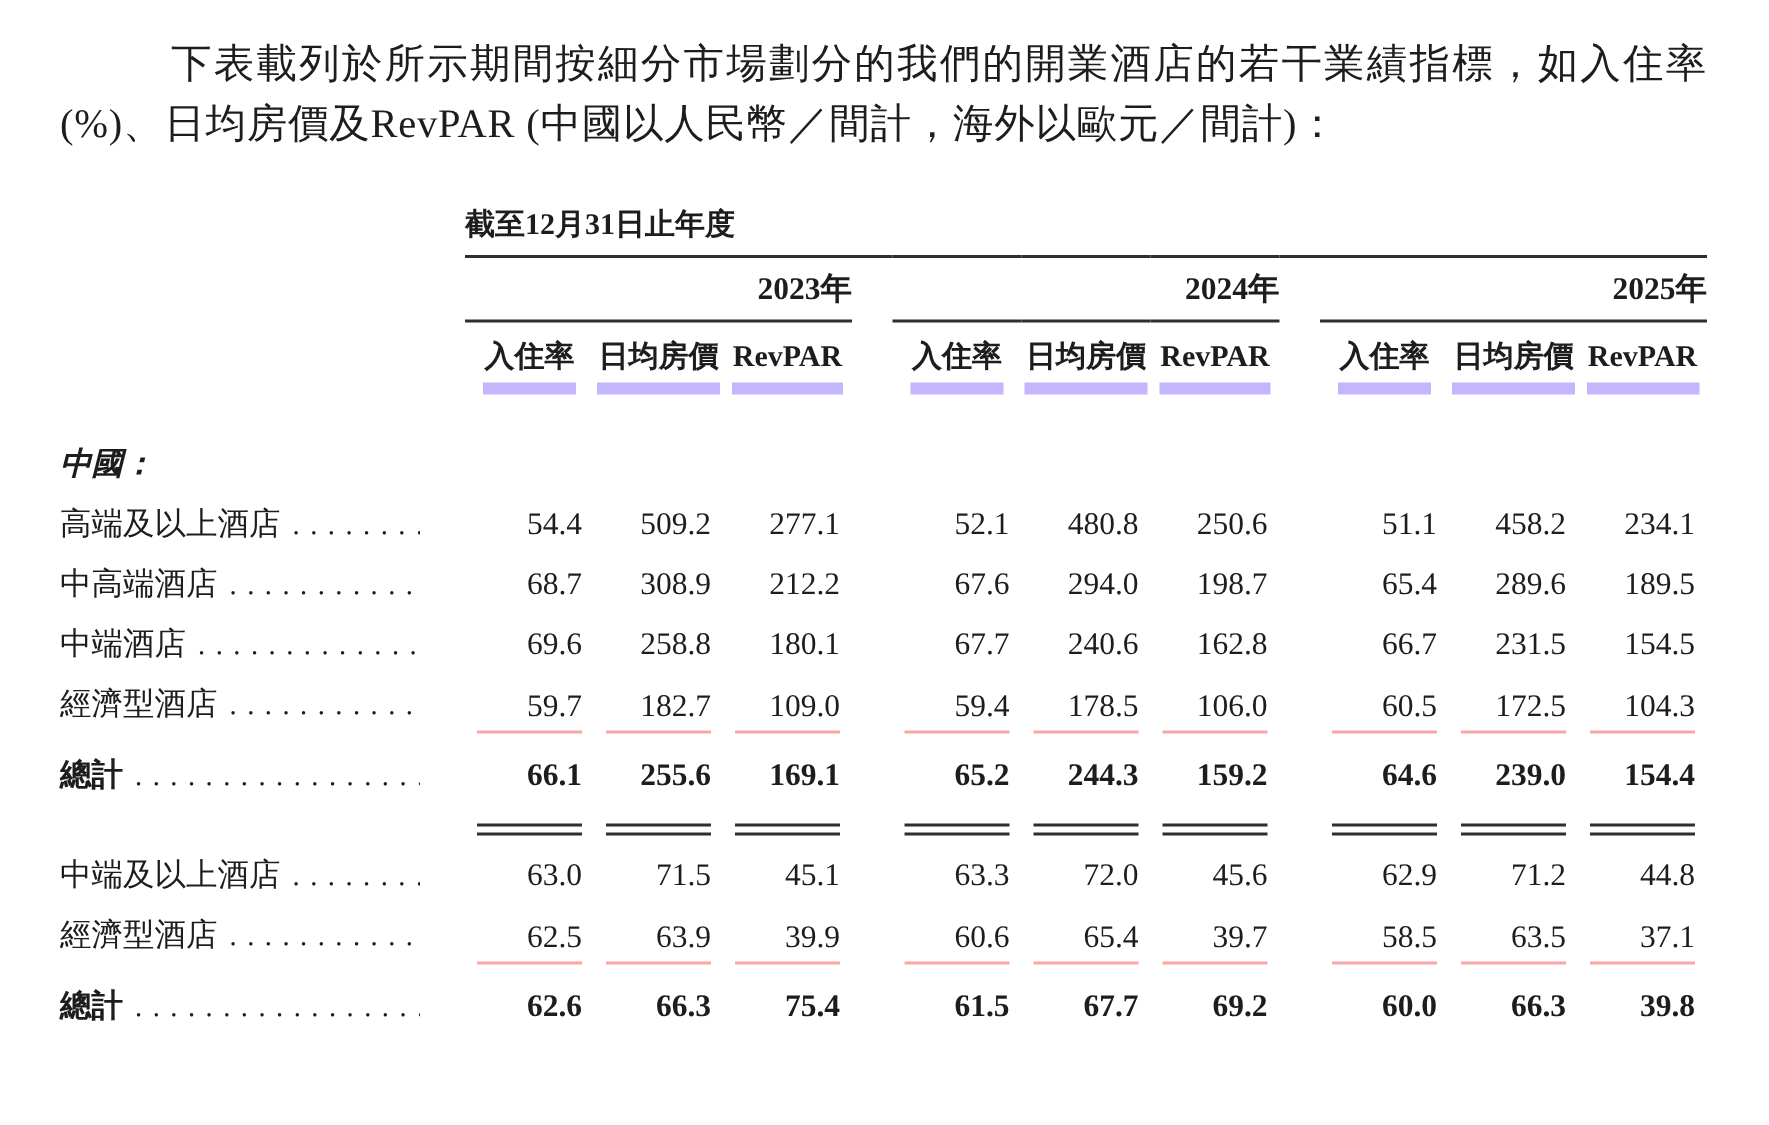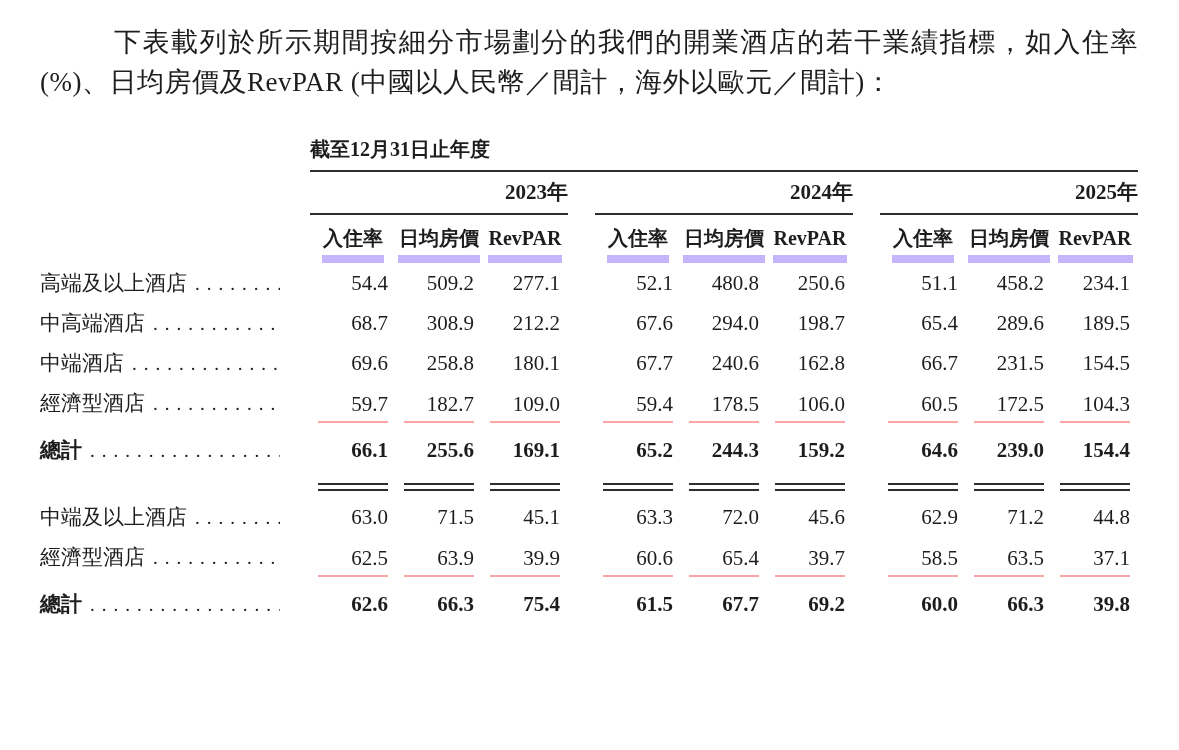--- a/index.html
+++ b/index.html
@@ -109,20 +109,24 @@
     <td></td>
     <td class="mh"><span>入住率</span></td>
     <td class="mh"><span>日均房價</span></td>
     <td class="mh"><span>RevPAR</span></td>
     <td></td>
     <td class="mh"><span>入住率</span></td>
     <td class="mh"><span>日均房價</span></td>
     <td class="mh"><span>RevPAR</span></td>
   </tr>
 
+  <tr class="sec">
+    <td class="lbl">中國：</td>
+    <td colspan="11"></td>
+  </tr>
 
   <tr class="drow">
     <td>
           <div class="lblwrap">
             <span class="rl">高端及以上酒店</span>
             <span class="leader">........................................</span>
           </div>
         </td>
     <td class="num"><span class="box">54.4</span></td>
     <td class="num"><span class="box">509.2</span></td>

